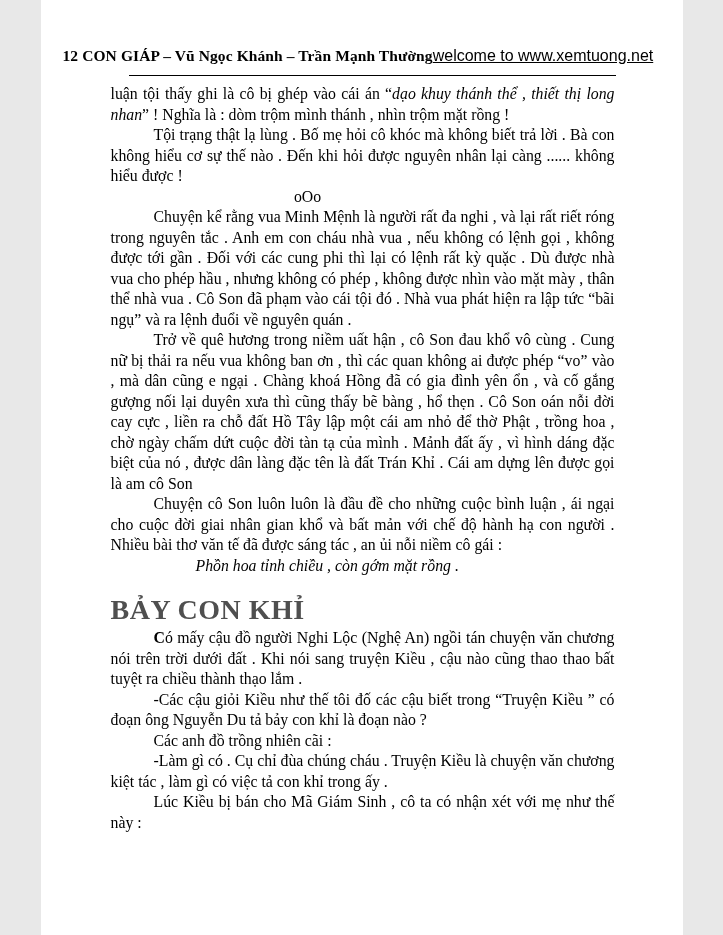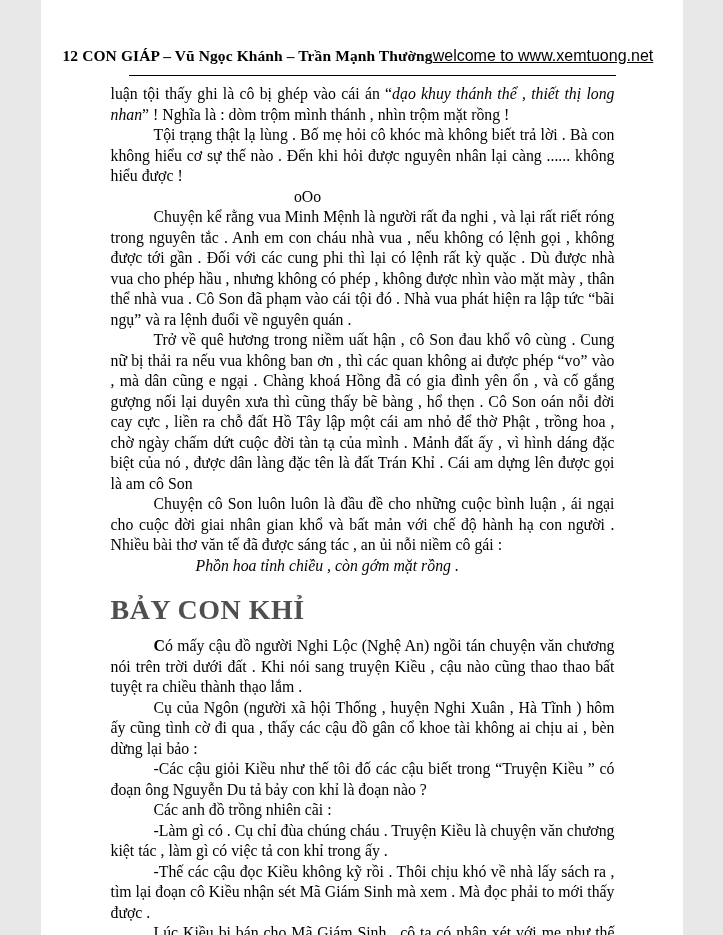--- a/index.html
+++ b/index.html
@@ -60,21 +60,21 @@
   p.verse {
     margin-left: 85px;
     font-style: italic;
     text-align: left;
   }
   h1.heading {
     font-family: "Liberation Serif", serif;
     font-size: 28px;
     font-weight: bold;
     letter-spacing: 0.5px;
-    margin: 18px 0 10px 0;
+    margin: 18px 0 2px 0;
     text-align: left;
     text-indent: 0;
     line-height: 32px;
   }
   .it { font-style: italic; }
   .bd { font-weight: bold; }
 </style>
 </head>
 <body>
 
@@ -88,20 +88,18 @@
   <div class="page-body">
       <p class="plain" style="color: rgb(0, 0, 0);"><span>luận tội thấy ghi là cô bị ghép vào cái án “</span><span class="it">dạo khuy thánh thể , thiết thị long nhan</span><span>” ! Nghĩa là : dòm trộm mình thánh , nhìn trộm mặt rồng !</span></p>
       <p class="indent" style="color: rgb(0, 0, 0);"><span>Tội trạng thật lạ lùng . Bố mẹ hỏi cô khóc mà không biết trả lời . Bà con không hiểu cơ sự thế nào . Đến khi hỏi được nguyên nhân lại càng ...... không hiểu được !</span></p>
       <p class="center" style="color: rgb(0, 0, 0);"><span>oOo</span></p>
       <p class="indent" style="color: rgb(0, 0, 0);"><span>Chuyện kể rằng vua Minh Mệnh là người rất đa nghi , và lại rất riết róng trong nguyên tắc . Anh em con cháu nhà vua , nếu không có lệnh gọi , không được tới gần . Đối với các cung phi thì lại có lệnh rất kỳ quặc . Dù được nhà vua cho phép hầu , nhưng không có phép , không được nhìn vào mặt mày , thân thể nhà vua . Cô Son đã phạm vào cái tội đó . Nhà vua phát hiện ra lập tức “bãi ngụ” và ra lệnh đuổi về nguyên quán .</span></p>
       <p class="indent" style="color: rgb(0, 0, 0);"><span>Trở về quê hương trong niềm uất hận , cô Son đau khổ vô cùng . Cung nữ bị thải ra nếu vua không ban ơn , thì các quan không ai được phép “vo” vào , mà dân cũng e ngại . Chàng khoá Hồng đã có gia đình yên ổn , và cố gắng gượng nối lại duyên xưa thì cũng thấy bẽ bàng , hổ thẹn . Cô Son oán nỗi đời cay cực , liền ra chỗ đất Hồ Tây lập một cái am nhỏ để thờ Phật , trồng hoa , chờ ngày chấm dứt cuộc đời tàn tạ của mình . Mảnh đất ấy , vì hình dáng đặc biệt của nó , được dân làng đặc tên là đất Trán Khỉ . Cái am dựng lên được gọi là am cô Son</span></p>
       <p class="indent" style="color: rgb(0, 0, 0);"><span>Chuyện cô Son luôn luôn là đầu đề cho những cuộc bình luận , ái ngại cho cuộc đời giai nhân gian khổ và bất mản với chế độ hành hạ con người . Nhiều bài thơ văn tế đã được sáng tác , an ủi nỗi niềm cô gái :</span></p>
       <p class="verse" style="color: rgb(0, 0, 0);"><span>Phồn hoa tỉnh chiều , còn gớm mặt rồng .</span></p>
       <h1 class="heading" style="color: rgb(79, 79, 79);"><span>BẢY CON KHỈ</span></h1>
       <p class="indent" style="color: rgb(0, 0, 0);"><span class="bd">C</span><span>ó mấy cậu đồ người Nghi Lộc (Nghệ An) ngồi tán chuyện văn chương nói trên trời dưới đất . Khi nói sang truyện Kiều , cậu nào cũng thao thao bất tuyệt ra chiều thành thạo lắm .</span></p>
-      <p class="indent" style="color: rgb(0, 0, 0);"><span>Cụ của Ngôn (người xã hội Thống , huyện Nghi Xuân , Hà Tĩnh ) hôm ấy cũng tình cờ đi qua , thấy các cậu đồ gân cổ khoe tài không ai chịu ai , bèn dừng lại bảo :</span></p>
       <p class="indent" style="color: rgb(0, 0, 0);"><span>-Các cậu giỏi Kiều như thế tôi đố các cậu biết trong “Truyện Kiều ” có đoạn ông Nguyễn Du tả bảy con khỉ là đoạn nào ?</span></p>
       <p class="indent" style="color: rgb(0, 0, 0);"><span>Các anh đồ trồng nhiên cãi :</span></p>
       <p class="indent" style="color: rgb(0, 0, 0);"><span>-Làm gì có . Cụ chỉ đùa chúng cháu . Truyện Kiều là chuyện văn chương kiệt tác , làm gì có việc tả con khỉ trong ấy .</span></p>
-      <p class="indent" style="color: rgb(0, 0, 0);"><span>-Thế các cậu đọc Kiều không kỹ rồi . Thôi chịu khó về nhà lấy sách ra , tìm lại đoạn cô Kiều nhận sét Mã Giám Sinh mà xem . Mà đọc phải to mới thấy được .</span></p>
       <p class="indent" style="color: rgb(0, 0, 0);"><span>Lúc Kiều bị bán cho Mã Giám Sinh , cô ta có nhận xét với mẹ như thế này :</span></p>
     </div>
 </div>
 
 </body></html>

